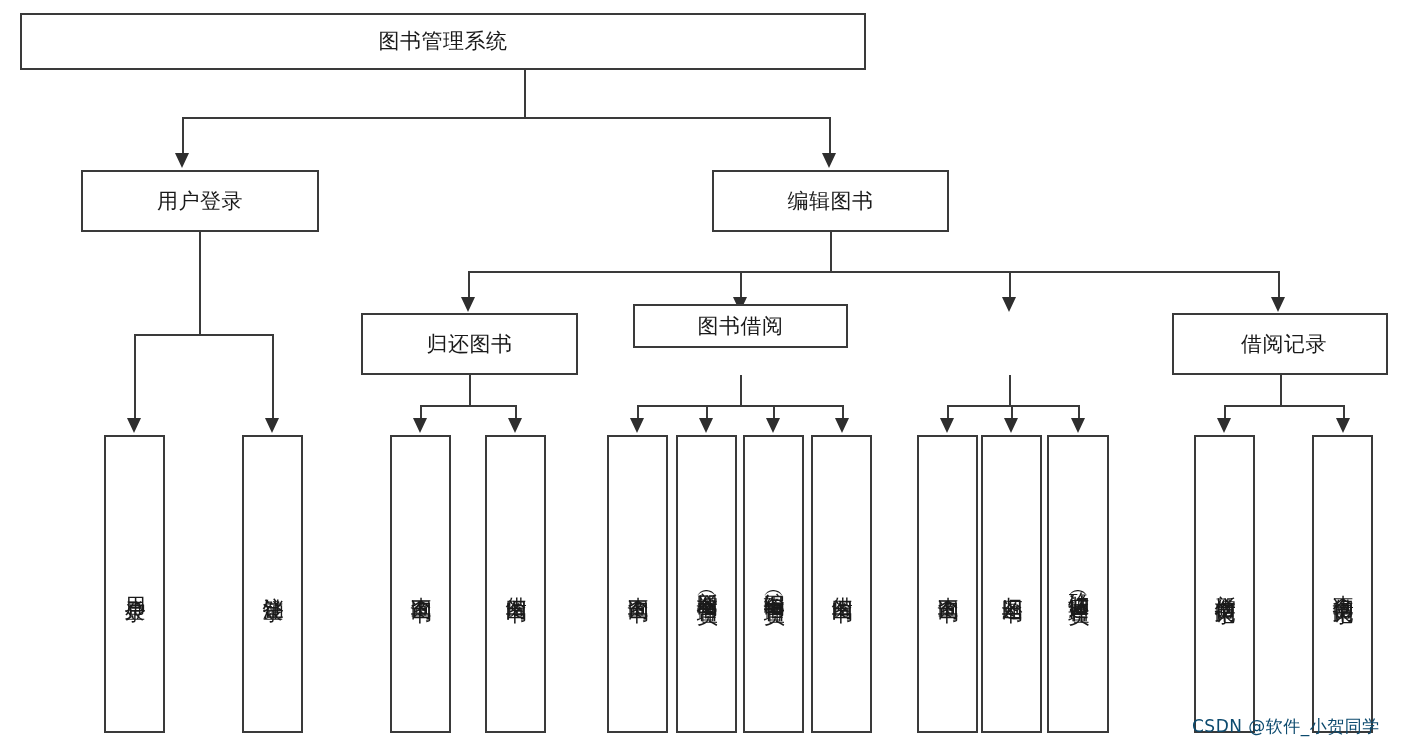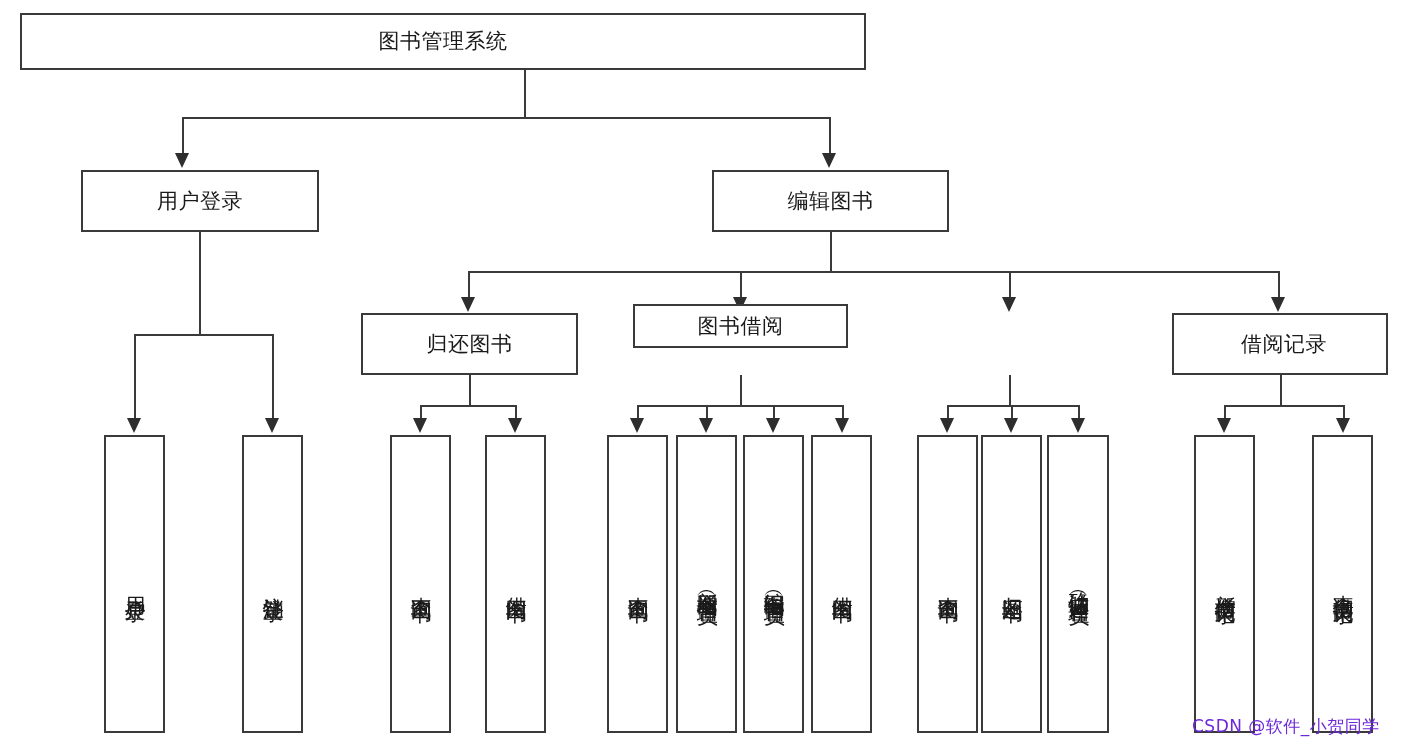--- a/index.html
+++ b/index.html
@@ -70,21 +70,21 @@
     width: 0;
     height: 0;
     border-left: 7px solid transparent;
     border-right: 7px solid transparent;
     border-top: 15px solid #2e2e2e;
   }
   
   .watermark {
     position: absolute;
     font-size: 17px;
-    color: #6d28d9;
+    color: #0c4a6e;
     white-space: nowrap;
     letter-spacing: 0.5px;
     font-family: "DejaVu Sans", "Liberation Sans", sans-serif;
   }
 </style>
 </head>
 <body>
 
 <div id="canvas">
 

